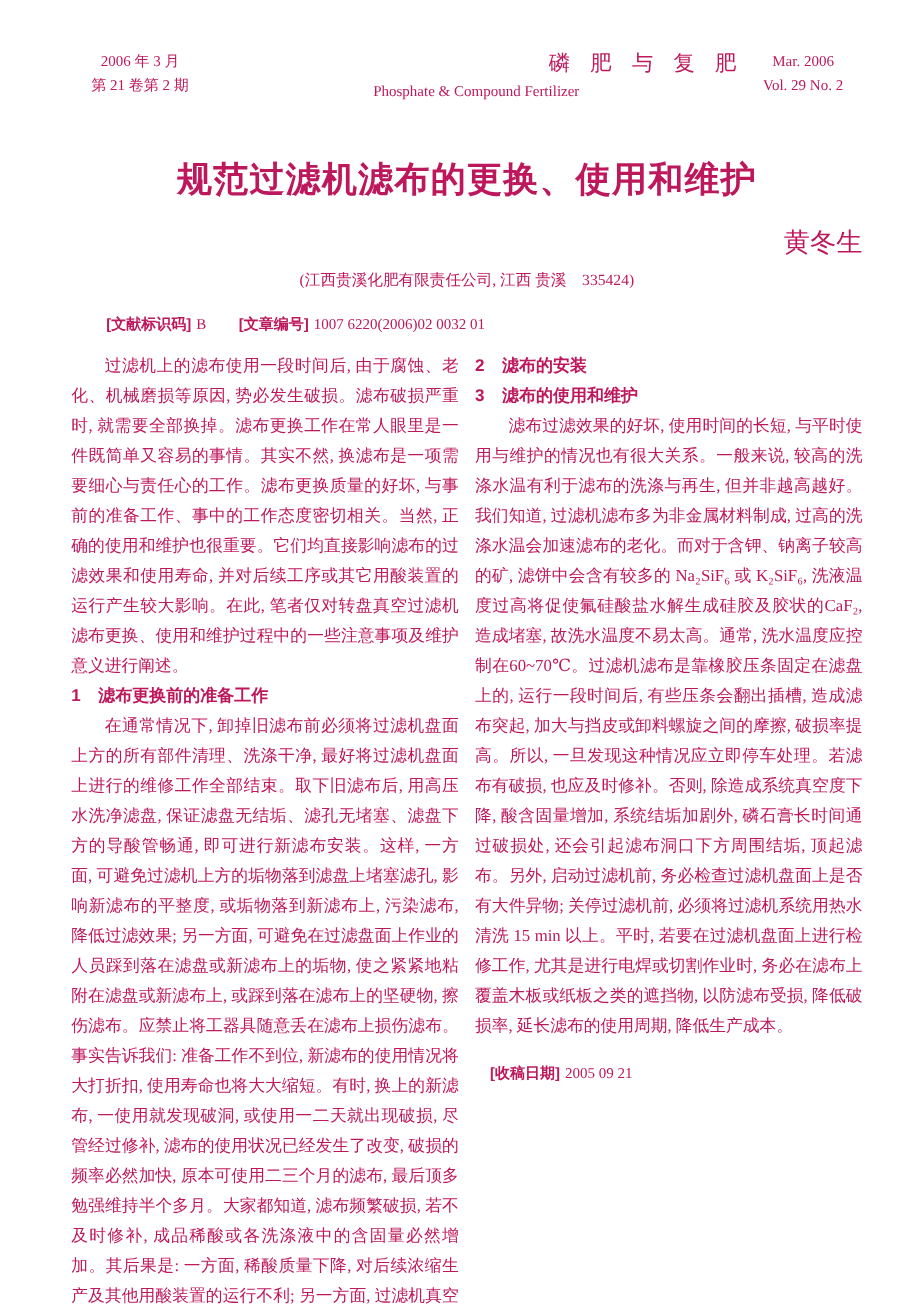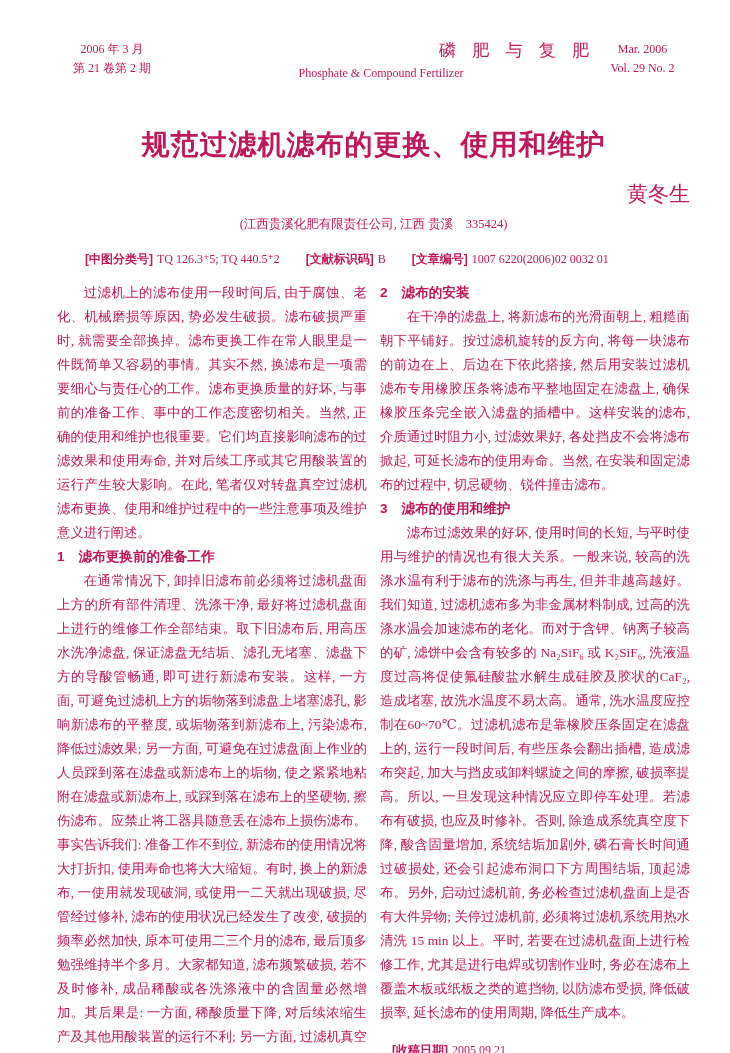--- a/index.html
+++ b/index.html
@@ -85,40 +85,38 @@
     </div>
   </div>
 
   <h1 class="title">规范过滤机滤布的更换、使用和维护</h1>
 
   <div class="author">黄冬生</div>
 
   <div class="affil">(江西贵溪化肥有限责任公司, 江西 贵溪　335424)</div>
 
   <div class="meta">
-    <span class="meta-item"><b>[中图分类号]</b><span>TQ 126.3⁺5; TQ 440.5⁺2</span></span>
     <span class="meta-item"><b>[文献标识码]</b><span>B</span></span>
     <span class="meta-item"><b>[文章编号]</b><span>1007 6220(2006)02 0032 01</span></span>
   </div>
 
   <div class="columns">
 
     <div class="col">
       <p class="para">过滤机上的滤布使用一段时间后, 由于腐蚀、老化、机械磨损等原因, 势必发生破损。滤布破损严重时, 就需要全部换掉。滤布更换工作在常人眼里是一件既简单又容易的事情。其实不然, 换滤布是一项需要细心与责任心的工作。滤布更换质量的好坏, 与事前的准备工作、事中的工作态度密切相关。当然, 正确的使用和维护也很重要。它们均直接影响滤布的过滤效果和使用寿命, 并对后续工序或其它用酸装置的运行产生较大影响。在此, 笔者仅对转盘真空过滤机滤布更换、使用和维护过程中的一些注意事项及维护意义进行阐述。</p>
       <div class="sec-heading">
         <span class="sec-num">1</span><span>滤布更换前的准备工作</span>
       </div>
       <p class="para">在通常情况下, 卸掉旧滤布前必须将过滤机盘面上方的所有部件清理、洗涤干净, 最好将过滤机盘面上进行的维修工作全部结束。取下旧滤布后, 用高压水洗净滤盘, 保证滤盘无结垢、滤孔无堵塞、滤盘下方的导酸管畅通, 即可进行新滤布安装。这样, 一方面, 可避免过滤机上方的垢物落到滤盘上堵塞滤孔, 影响新滤布的平整度, 或垢物落到新滤布上, 污染滤布, 降低过滤效果; 另一方面, 可避免在过滤盘面上作业的人员踩到落在滤盘或新滤布上的垢物, 使之紧紧地粘附在滤盘或新滤布上, 或踩到落在滤布上的坚硬物, 擦伤滤布。应禁止将工器具随意丢在滤布上损伤滤布。事实告诉我们: 准备工作不到位, 新滤布的使用情况将大打折扣, 使用寿命也将大大缩短。有时, 换上的新滤布, 一使用就发现破洞, 或使用一二天就出现破损, 尽管经过修补, 滤布的使用状况已经发生了改变, 破损的频率必然加快, 原本可使用二三个月的滤布, 最后顶多勉强维持半个多月。大家都知道, 滤布频繁破损, 若不及时修补, 成品稀酸或各洗涤液中的含固量必然增加。其后果是: 一方面, 稀酸质量下降, 对后续浓缩生产及其他用酸装置的运行不利; 另一方面, 过滤机真空室及相关设备、管道结垢加剧, 装置频繁停车, 磷损增加, 产能发挥必受影响。</p>
     </div>
 
     <div class="col">
       <div class="sec-heading">
         <span class="sec-num">2</span><span>滤布的安装</span>
       </div>
-      <p class="para">在干净的滤盘上, 将新滤布的光滑面朝上, 粗糙面朝下平铺好。按过滤机旋转的反方向, 将每一块滤布的前边在上、后边在下依此搭接, 然后用安装过滤机滤布专用橡胶压条将滤布平整地固定在滤盘上, 确保橡胶压条完全嵌入滤盘的插槽中。这样安装的滤布, 介质通过时阻力小, 过滤效果好, 各处挡皮不会将滤布掀起, 可延长滤布的使用寿命。当然, 在安装和固定滤布的过程中, 切忌硬物、锐件撞击滤布。</p>
       <div class="sec-heading">
         <span class="sec-num">3</span><span>滤布的使用和维护</span>
       </div>
       <p class="para">滤布过滤效果的好坏, 使用时间的长短, 与平时使用与维护的情况也有很大关系。一般来说, 较高的洗涤水温有利于滤布的洗涤与再生, 但并非越高越好。我们知道, 过滤机滤布多为非金属材料制成, 过高的洗涤水温会加速滤布的老化。而对于含钾、钠离子较高的矿, 滤饼中会含有较多的 Na₂SiF₆ 或 K₂SiF₆, 洗液温度过高将促使氟硅酸盐水解生成硅胶及胶状的CaF₂, 造成堵塞, 故洗水温度不易太高。通常, 洗水温度应控制在60~70℃。过滤机滤布是靠橡胶压条固定在滤盘上的, 运行一段时间后, 有些压条会翻出插槽, 造成滤布突起, 加大与挡皮或卸料螺旋之间的摩擦, 破损率提高。所以, 一旦发现这种情况应立即停车处理。若滤布有破损, 也应及时修补。否则, 除造成系统真空度下降, 酸含固量增加, 系统结垢加剧外, 磷石膏长时间通过破损处, 还会引起滤布洞口下方周围结垢, 顶起滤布。另外, 启动过滤机前, 务必检查过滤机盘面上是否有大件异物; 关停过滤机前, 必须将过滤机系统用热水清洗 15 min 以上。平时, 若要在过滤机盘面上进行检修工作, 尤其是进行电焊或切割作业时, 务必在滤布上覆盖木板或纸板之类的遮挡物, 以防滤布受损, 降低破损率, 延长滤布的使用周期, 降低生产成本。</p>
 
       <div class="footnote">
         <p><b>[收稿日期]</b><span>2005 09 21</span></p>
 
       </div>
     </div>

